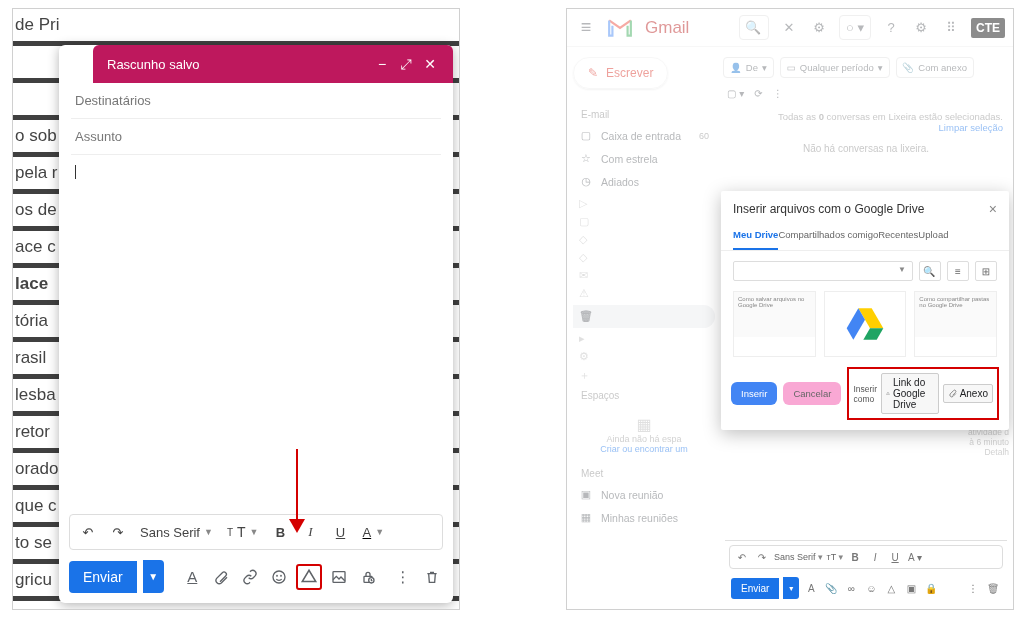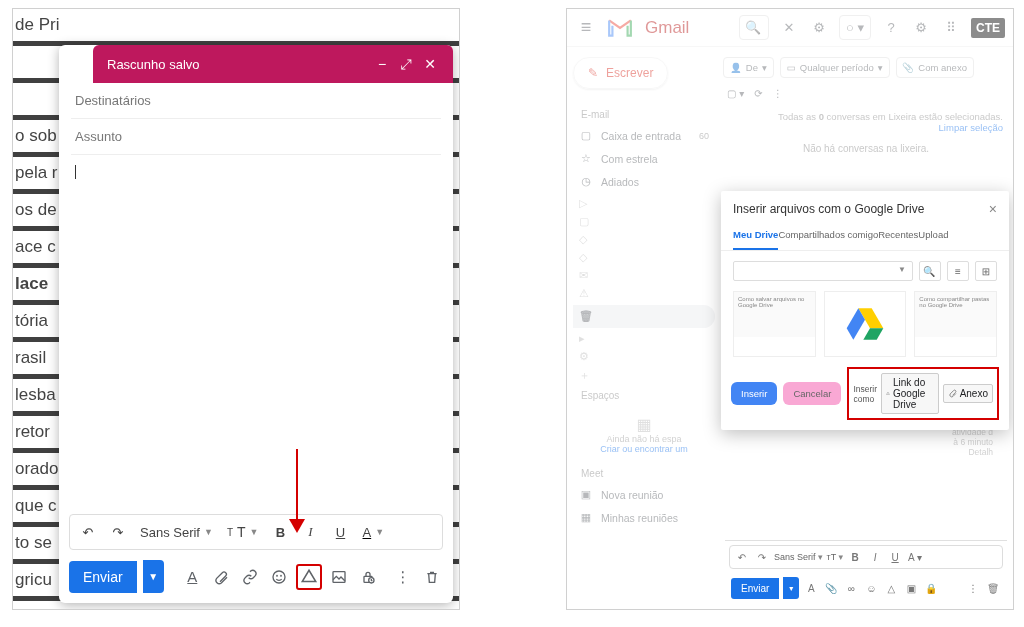--- a/index.html
+++ b/index.html
@@ -63,21 +63,21 @@
 .gm-spaces-t1 { font-size: 9px; color: #999; }
 .gm-spaces-t2 { font-size: 9px; color: #1a73e8; }
 
 .gm-main { flex: 1; padding: 6px 4px; font-size: 10px; position: relative; }
 .gm-filters { display: flex; gap: 6px; padding: 4px 0; }
 .gm-pill { border: 1px solid #ddd; border-radius: 4px; padding: 4px 6px; font-size: 9.5px; color: #5f6368; display: inline-flex; align-items: center; gap: 4px; cursor: pointer; }
 .gm-select-row { display: flex; align-items: center; gap: 10px; padding: 6px 4px; color: #5f6368; }
 .gm-msg1 { text-align: right; color: #888; font-size: 9.5px; padding: 6px; }
 .gm-msg1 a { color: #1a73e8; text-decoration: none; }
 .gm-msg2 { text-align: center; color: #888; font-size: 10px; padding: 4px; }
-.gm-footer-text { position: absolute; right: 20px; bottom: 150px; font-size: 8.5px; color: #999; text-align: right; }
+.gm-footer-text { position: absolute; right: 4px; bottom: 150px; font-size: 8.5px; color: #999; text-align: right; }
 
 
 .picker { position: absolute; left: 154px; top: 182px; width: 288px; background: #fff; z-index: 5; box-shadow: 0 4px 18px rgba(0,0,0,0.25); border-radius: 2px; font-size: 10px; }
 .picker-h { display: flex; align-items: center; padding: 10px 12px 4px; }
 .picker-title { font-size: 12px; color: #333; flex: 1; }
 .picker-close { color: #888; cursor: pointer; font-size: 14px; }
 .picker-tabs { display: flex; padding: 0 12px; border-bottom: 1px solid #eee; font-size: 9.5px; }
 .picker-tab { padding: 8px 0; color: #666; cursor: pointer; }
 .picker-tab.active { color: #1a73e8; border-bottom: 2px solid #1a73e8; font-weight: 600; }
 .picker-tools { display: flex; gap: 6px; align-items: center; padding: 10px 12px; }

